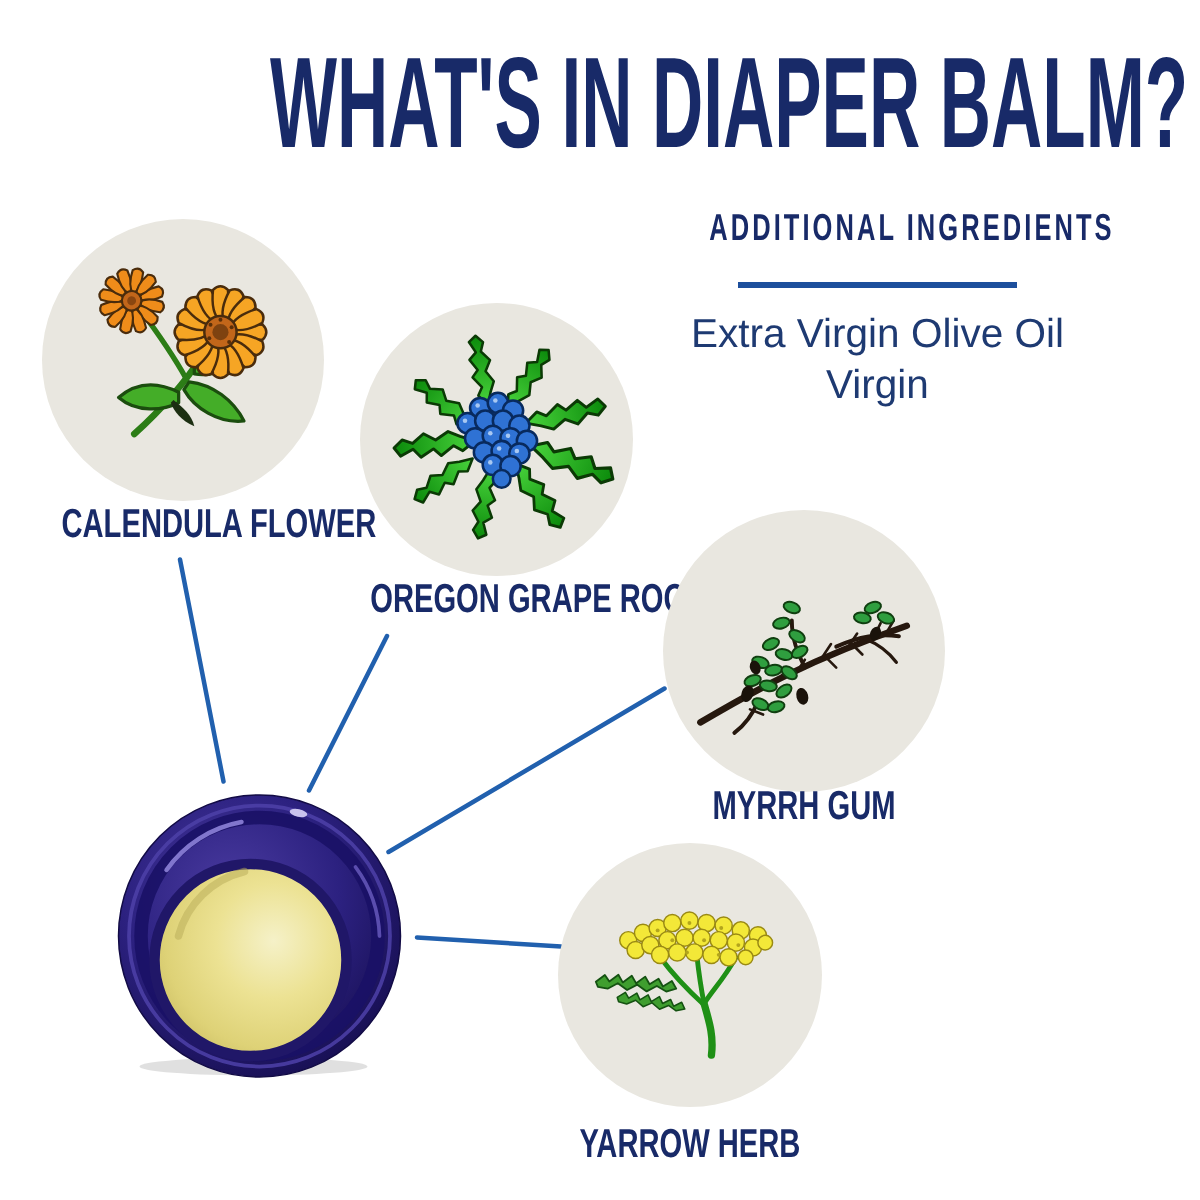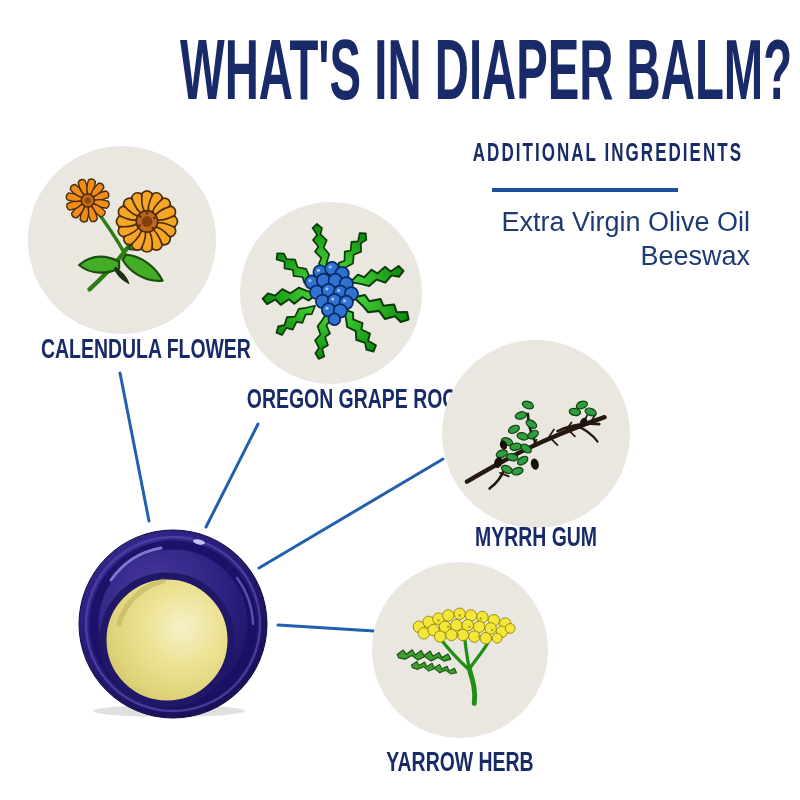--- a/index.html
+++ b/index.html
@@ -19,21 +19,21 @@
   
   #additional { position:absolute; left:420px; top:138px; width:330px; text-align:center; }
   #additional-heading {
     font-size:25px; font-weight:bold; color:#182a68; letter-spacing:3px;
     transform:scaleX(.68); white-space:nowrap;
   }
   #additional-divider {
     width:186px; height:4px; background:#1d4f9c; margin:21px auto 0 auto;
   }
   #additional-items {
-    margin-top:13px; font-size:27px; line-height:34px; color:#1e3a72; font-weight:normal;text-align:right;
+    margin-top:13px; font-size:27px; line-height:34px; color:#1e3a72; font-weight:normal;
   }
 
   
   #connectors { position:absolute; left:0; top:0; z-index:1; }
 
   
   .ingredient-circle {
     position:absolute; border-radius:50%; background:#e9e7e0; z-index:2;
     display:flex; align-items:center; justify-content:center;
   }
@@ -70,21 +70,21 @@
       <line x1="259" y1="568" x2="443" y2="459"></line>
       <line x1="278" y1="625" x2="374" y2="631"></line>
     </g>
   </svg>
 
   <div id="additional">
     <div id="additional-heading">ADDITIONAL INGREDIENTS</div>
     <div id="additional-divider"></div>
     <div id="additional-items">
       <div>Extra Virgin Olive Oil</div>
-      <div>Beeswax</div>
+      <div>Virgin</div>
     </div>
   </div>
 
   <div class="ingredient-circle" id="circle-calendula">
     <svg viewBox="0 0 190 190">
       <defs>
         <path id="cp" d="M8 0 Q16 -8 34 -6 Q40 0 34 6 Q16 8 8 0 Z"></path>
       </defs>
 
       <g stroke="#2c7d16" fill="none" stroke-linecap="round">

